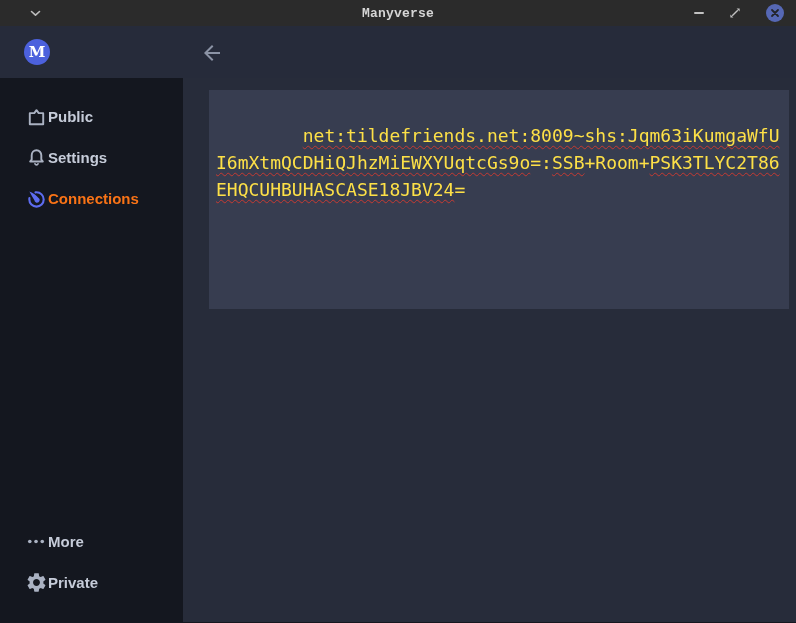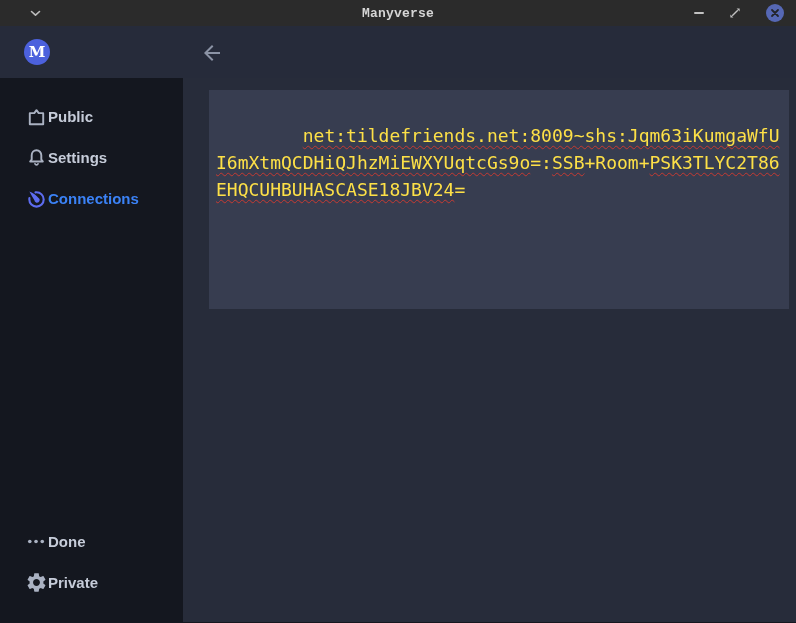--- a/index.html
+++ b/index.html
@@ -53,21 +53,21 @@
   .sidebar {
     width:183px; background:#14171f; display:flex; flex-direction:column;
     justify-content:space-between; padding:18px 0 20px 0; flex-shrink:0;
   }
   .nav-item {
     display:flex; align-items:center; height:41px; padding-left:24px;
     cursor:pointer;
   }
   .nav-icon { width:24px; height:24px; display:flex; align-items:center; justify-content:center; }
   .nav-label { font-size:15px; font-weight:600; color:#c6ccd9; }
-  .nav-item.active .nav-label { color:#3b82f6; }
+  .nav-item.active .nav-label { color:#f97316; }
 
   .main { flex:1; position:relative; background:#272c3a; }
   .invite-box {
     position:absolute; left:26px; top:12px; width:580px; height:219px;
     background:#373d50; padding:5px 7px; cursor:text;
     font-family:"DejaVu Sans Mono", monospace; font-size:18px;
     line-height:27px; color:#fde047;
     word-break:break-all; white-space:pre-wrap; overflow:hidden;
   }
   .misspelled {
@@ -152,21 +152,21 @@
 
       <div class="nav-bottom">
         <div class="nav-item">
           <span class="nav-icon">
             <svg width="23" height="23" viewBox="0 0 24 24">
               <circle cx="5" cy="12" r="1.9" fill="#aab2c2"></circle>
                 <circle cx="11.5" cy="12" r="1.9" fill="#aab2c2"></circle>
                 <circle cx="18" cy="12" r="1.9" fill="#aab2c2"></circle>
             </svg>
           </span>
-          <span class="nav-label">Done</span>
+          <span class="nav-label">More</span>
         </div>
         <div class="nav-item">
           <span class="nav-icon">
             <svg width="23" height="23" viewBox="0 0 24 24">
                 <path fill="#aab2c2" d="M19.14,12.94c0.04-0.3,0.06-0.61,0.06-0.94c0-0.32-0.02-0.64-0.07-0.94l2.03-1.58c0.18-0.14,0.23-0.41,0.12-0.61 l-1.92-3.32c-0.12-0.22-0.37-0.29-0.59-0.22l-2.39,0.96c-0.5-0.38-1.03-0.7-1.62-0.94L14.4,2.81c-0.04-0.24-0.24-0.41-0.48-0.41 h-3.84c-0.24,0-0.43,0.17-0.47,0.41L9.25,5.35C8.66,5.59,8.12,5.92,7.63,6.29L5.24,5.33c-0.22-0.08-0.47,0-0.59,0.22L2.74,8.87 C2.62,9.08,2.66,9.34,2.86,9.48l2.03,1.58C4.84,11.36,4.8,11.69,4.8,12s0.02,0.64,0.07,0.94l-2.03,1.58 c-0.18,0.14-0.23,0.41-0.12,0.61l1.92,3.32c0.12,0.22,0.37,0.29,0.59,0.22l2.39-0.96c0.5,0.38,1.03,0.7,1.62,0.94l0.36,2.54 c0.05,0.24,0.24,0.41,0.48,0.41h3.84c0.24,0,0.44-0.17,0.47-0.41l0.36-2.54c0.59-0.24,1.13-0.56,1.62-0.94l2.39,0.96 c0.22,0.08,0.47,0,0.59-0.22l1.92-3.32c0.12-0.22,0.07-0.47-0.12-0.61L19.14,12.94z M12,15.6c-1.98,0-3.6-1.62-3.6-3.6 s1.62-3.6,3.6-3.6s3.6,1.62,3.6,3.6S13.98,15.6,12,15.6z"></path>
               </svg>
           </span>
           <span class="nav-label">Private</span>
         </div>
       </div>

